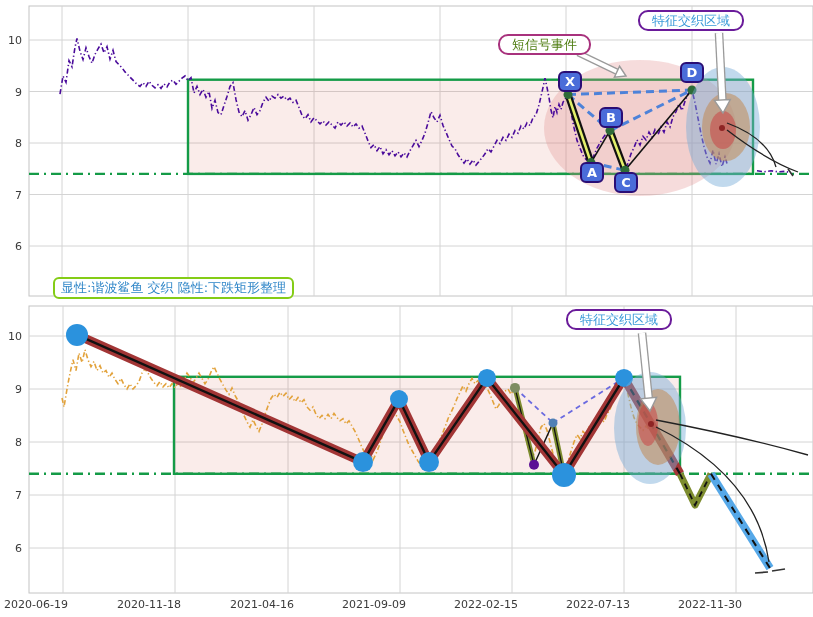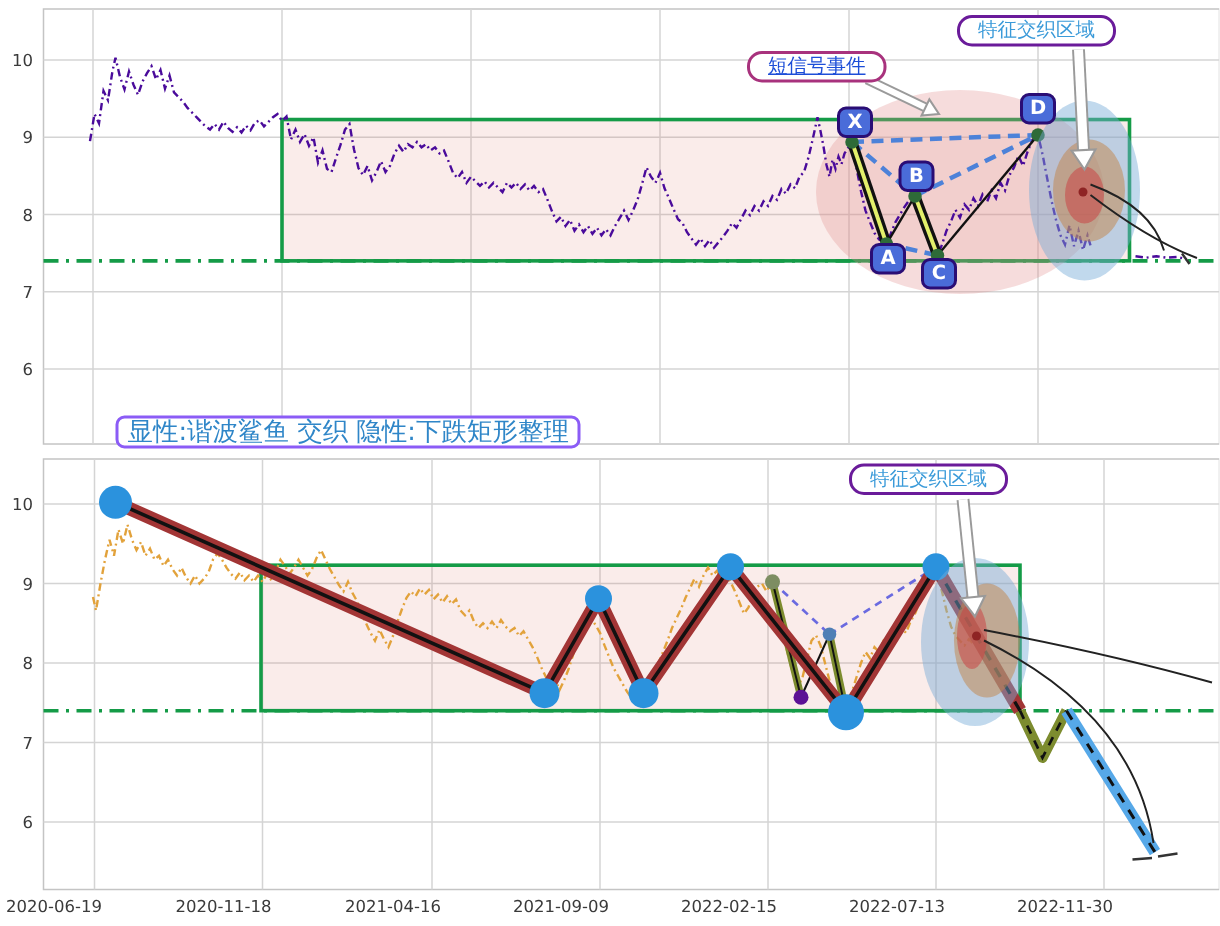--- a/index.html
+++ b/index.html
@@ -4,23 +4,23 @@
 <style>
   html,body{margin:0;padding:0;background:#fff;}
   #canvas{position:relative;width:813px;height:617px;background:#ffffff;overflow:hidden;
           font-family:"DejaVu Sans","Liberation Sans",sans-serif;}
   #chart-svg{position:absolute;left:0;top:0;}
   .overlay-label{position:absolute;background:#ffffff;border-radius:10px;white-space:nowrap;
           font-size:13px;line-height:15px;padding:1px 12px;z-index:30;text-align:center;}
   .pattern-letter{position:absolute;width:24px;height:21px;box-sizing:border-box;border-radius:6px;
           color:#ffffff;font-weight:bold;font-size:13px;text-align:center;line-height:17px;
           background:#4a6cd9;border:2.5px solid #2a0d75;z-index:25;}
-  .caption-box{position:absolute;background:#ffffff;border:2px solid #8b5cf6;border-radius:6px;
-          color:#2f86c8;font-size:17px;line-height:16px;padding:1px 6px;white-space:nowrap;z-index:30;margin-left:24px;}
-  .anno-red{border:2.5px solid #a8327d;color:#1d4ed8;text-decoration:underline;}
+  .caption-box{position:absolute;background:#ffffff;border:2px solid #84cc16;border-radius:6px;
+          color:#2f86c8;font-size:13px;line-height:16px;padding:1px 6px;white-space:nowrap;z-index:30;}
+  .anno-red{border:2.5px solid #a8327d;color:#4d7c0f;}
   .anno-blue{border:2.5px solid #6a1b9a;color:#3a9ad9;}
 </style>
 </head>
 <body>
 
 <div id="canvas">
   <svg id="chart-svg" width="813" height="617" viewBox="0 0 813 617">
       <rect x="29" y="6" width="784" height="290" fill="none" stroke="#c4c4c4" stroke-width="1"></rect>
       <line x1="29" y1="40.0" x2="813" y2="40.0" stroke="#d4d4d4" stroke-width="1"></line>
       <text x="22" y="44" text-anchor="end" font-size="11" fill="#3a3a3a">10</text>

